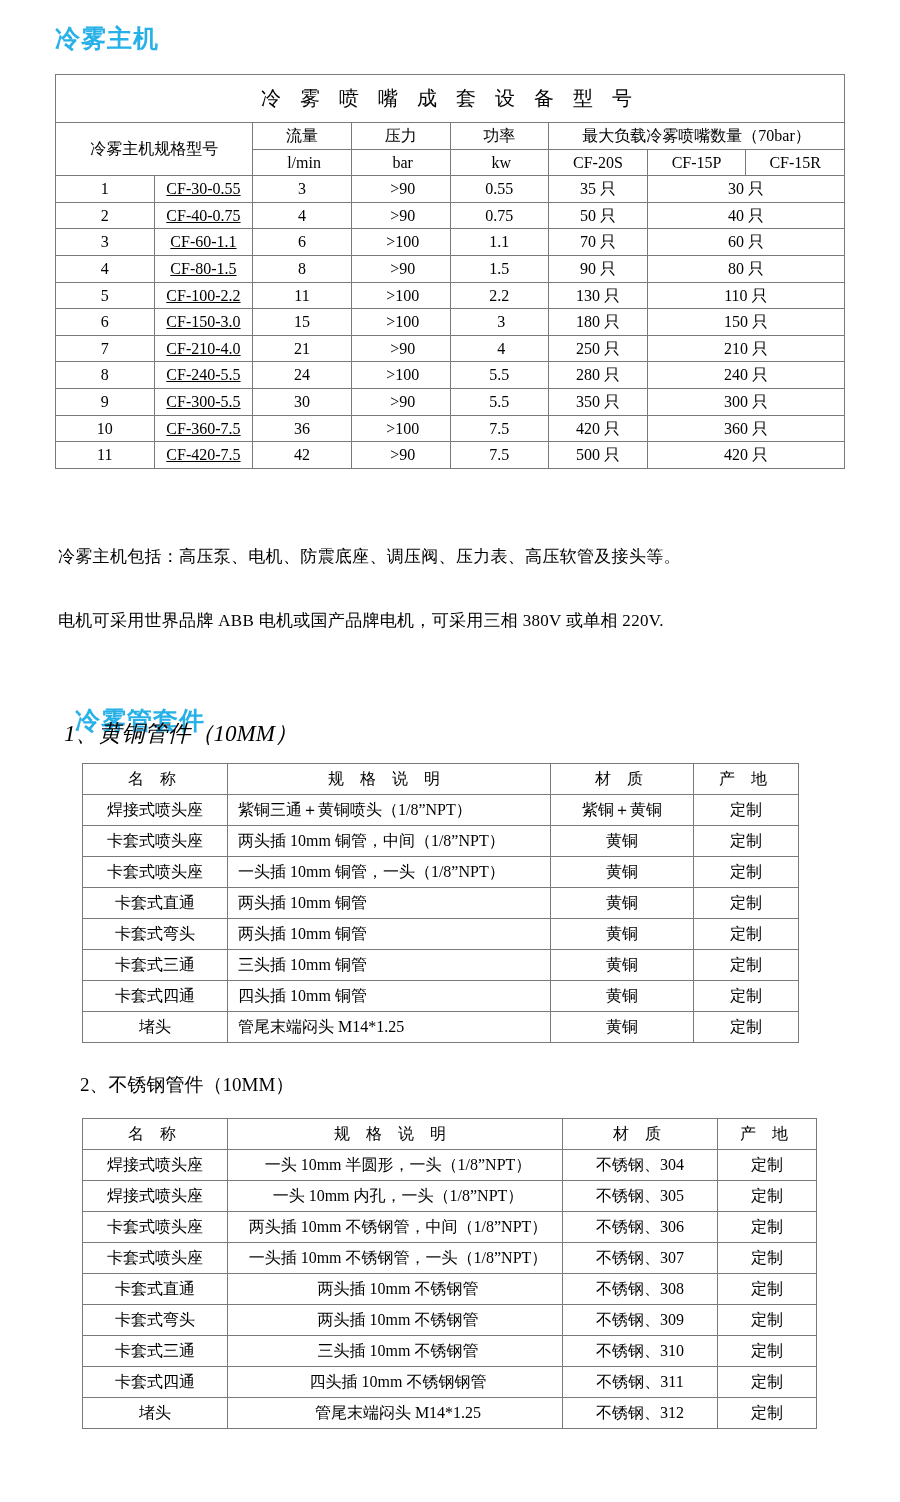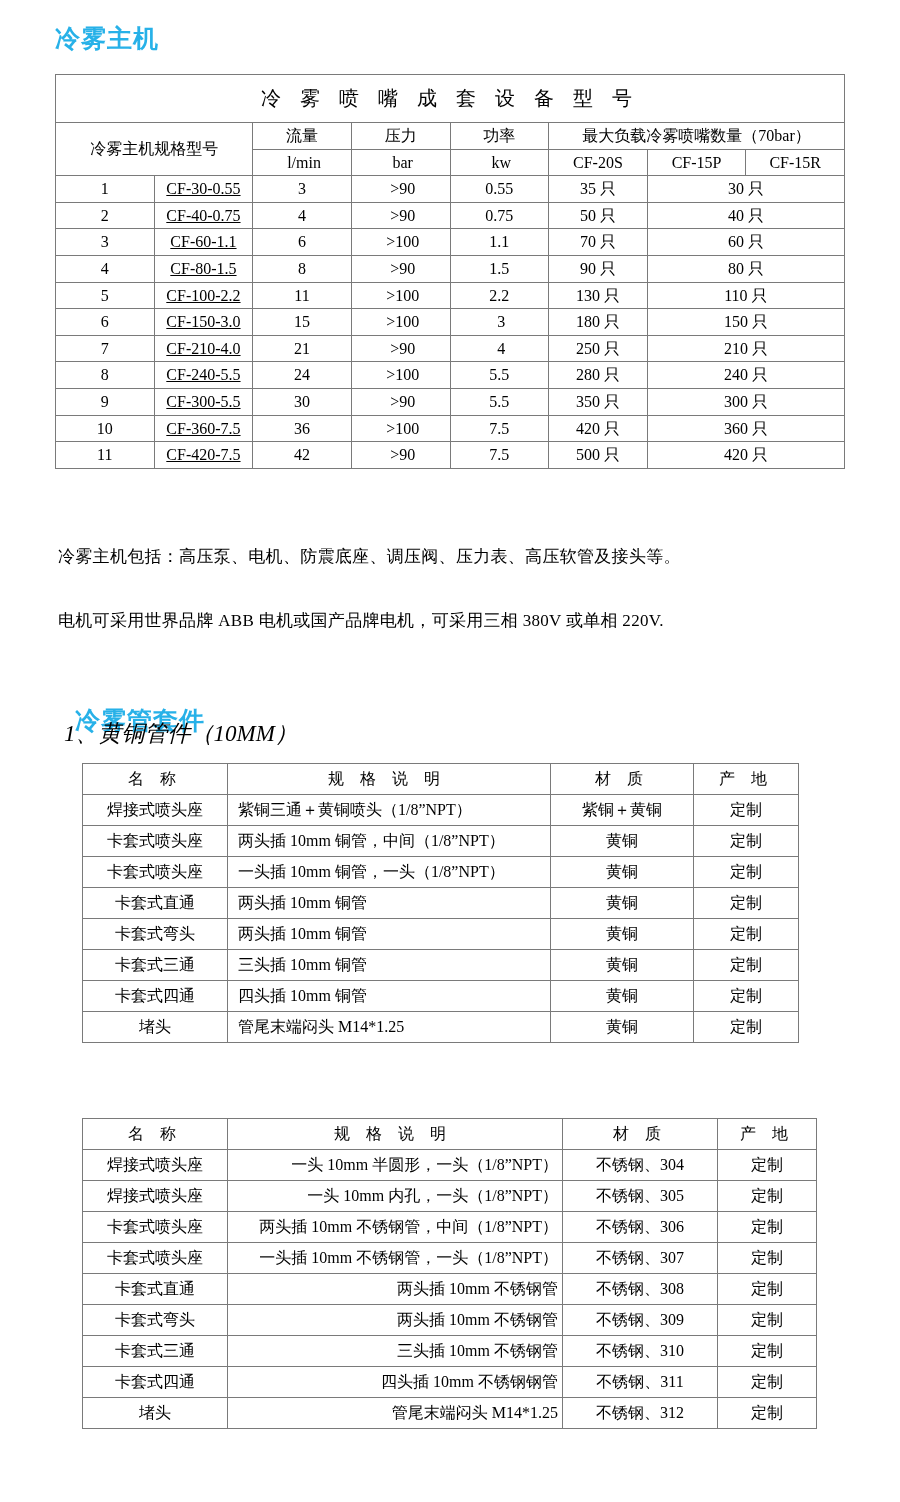--- a/index.html
+++ b/index.html
@@ -131,21 +131,21 @@
   
   #table-ss-wrap {
     position: absolute;
     left: 82px;
     top: 1118px;
     width: 734px;
   }
   #table-ss { width: 734px; }
   #table-ss td { height: 26px; }
   #table-ss .c-name { width: 136px; }
-  #table-ss .c-spec { width: 330px; text-align: right; padding-left: 10px; }
+  #table-ss .c-spec { width: 330px; text-align: center; padding-left: 10px; }
   #table-ss .c-mat  { width: 146px; }
   #table-ss .c-org  { width: 90px; }
   #table-ss .hdr td { letter-spacing: 6px; }
   #table-ss .hdr td.c-spec { text-align: center; padding-left: 0; }
 </style>
 </head>
 <body>
 
 <div class="page">
 
@@ -337,20 +337,21 @@
         <tr>
           <td class="c-name">堵头</td>
           <td class="c-spec">管尾末端闷头 M14*1.25</td>
           <td class="c-mat">黄铜</td>
           <td class="c-org">定制</td>
         </tr>
       </tbody>
     </table>
   </div>
 
+  <div id="sub2">2、不锈钢管件（10MM）</div>
 
   <div id="table-ss-wrap">
     <table class="tbl" id="table-ss">
       <tbody>
         <tr class="hdr">
           <td class="c-name">名 称</td>
           <td class="c-spec">规 格 说 明</td>
           <td class="c-mat">材 质</td>
           <td class="c-org">产 地</td>
         </tr>

